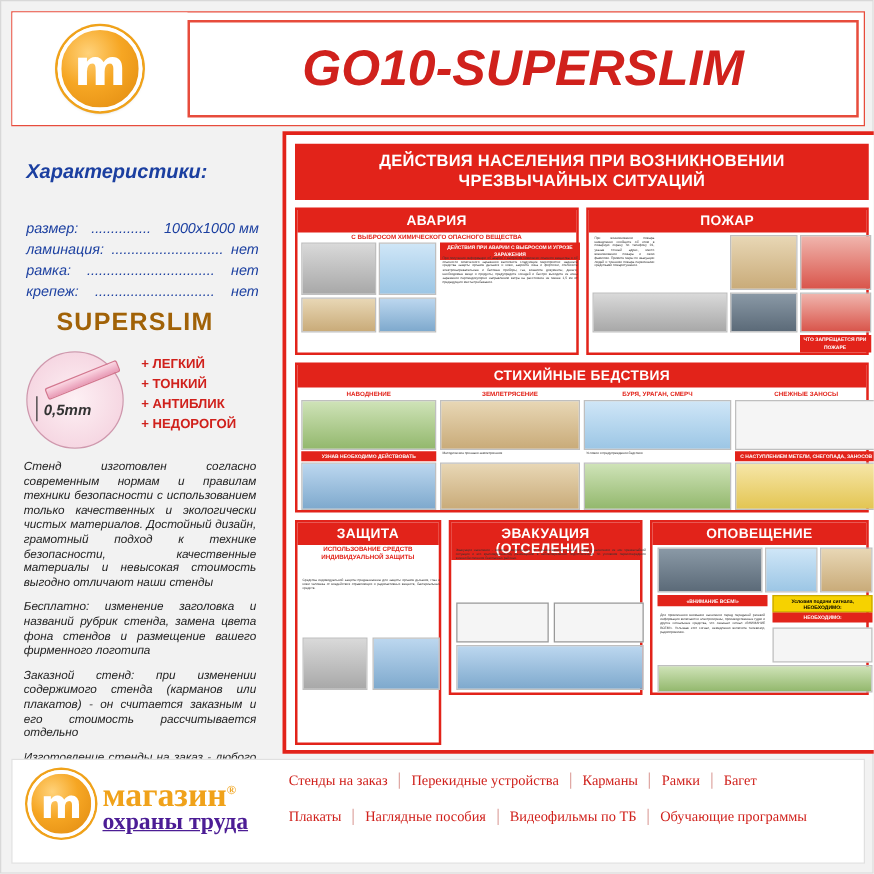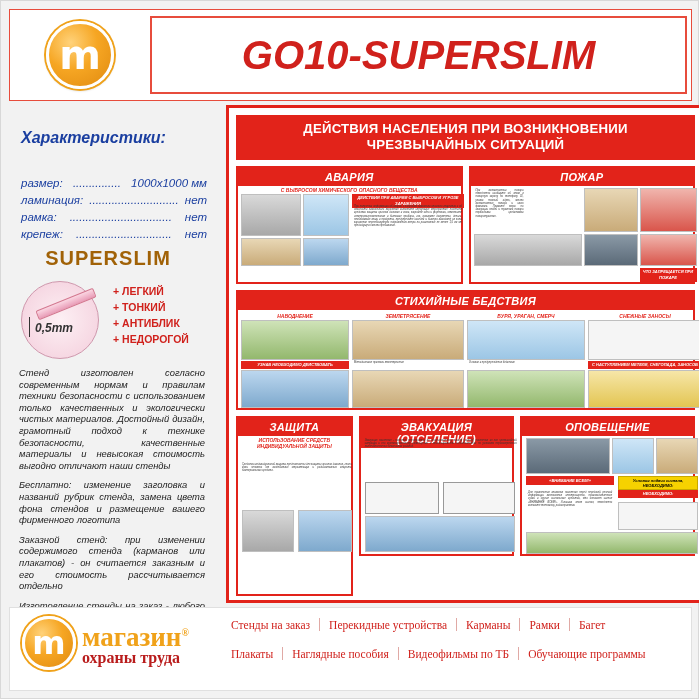--- a/index.html
+++ b/index.html
@@ -98,21 +98,21 @@
   
   .poster {
     position:absolute; left:212px; top:104px; width:479px; height:498px;
     background:#ffffff; border:3px solid #e2231a; padding:7px;margin-left:13px;
   }
   .poster-head {
     background:#e2231a; color:#ffffff; text-align:center;
     padding:6px 4px 7px 4px; font-weight:bold; font-size:13.2px; line-height:16px;
     letter-spacing:.2px;
   }
-  .grid-row { display:flex; gap:6px; margin-top:6px;font-style:italic; }
+  .grid-row { display:flex; gap:6px; margin-top:6px; }
   .panel { border:2px solid #e2231a; background:#ffffff; position:relative; }
   .panel-title {
     background:#e2231a; color:#fff; text-align:center; font-weight:bold;
     font-size:11px; padding:3px 2px; letter-spacing:.3px;
   }
   .panel-sub {
     text-align:center; font-size:5px; font-weight:bold; color:#e2231a;
     padding:1px 2px; line-height:6px;
   }
   .mini-text {
@@ -160,22 +160,23 @@
     display:flex; align-items:center; justify-content:center;
     color:#fff; font-family:"DejaVu Sans", sans-serif; font-size:32px; font-weight:bold;
   }
   .shop-name {
     position:absolute; left:66px; top:8px;
     font-size:27px; font-weight:bold; color:#f0a21a; line-height:26px;
     font-family:"Liberation Serif", serif;
   }
   .shop-sub {
     position:absolute; left:66px; top:36px;
-    font-size:16px; font-weight:bold; color:#b91c1c; line-height:20px;
+    font-size:19px; font-weight:bold; color:#4c1d95; line-height:20px;
     font-family:"Liberation Serif", serif;
+    text-decoration:underline;
   }
   .shop-reg { font-size:10px; vertical-align:super; }
   .nav {
     position:absolute; left:212px; top:10px; width:462px;
   }
   .nav-row { display:flex; align-items:center; gap:0; margin-bottom:16px;font-family:Liberation Serif, serif; }
   .nav-item {
     color:#d0211c; font-size:11.5px; padding:0 9px; white-space:nowrap;
   }
   .nav-sep { width:1px; height:13px; background:#e0a9a5; }

